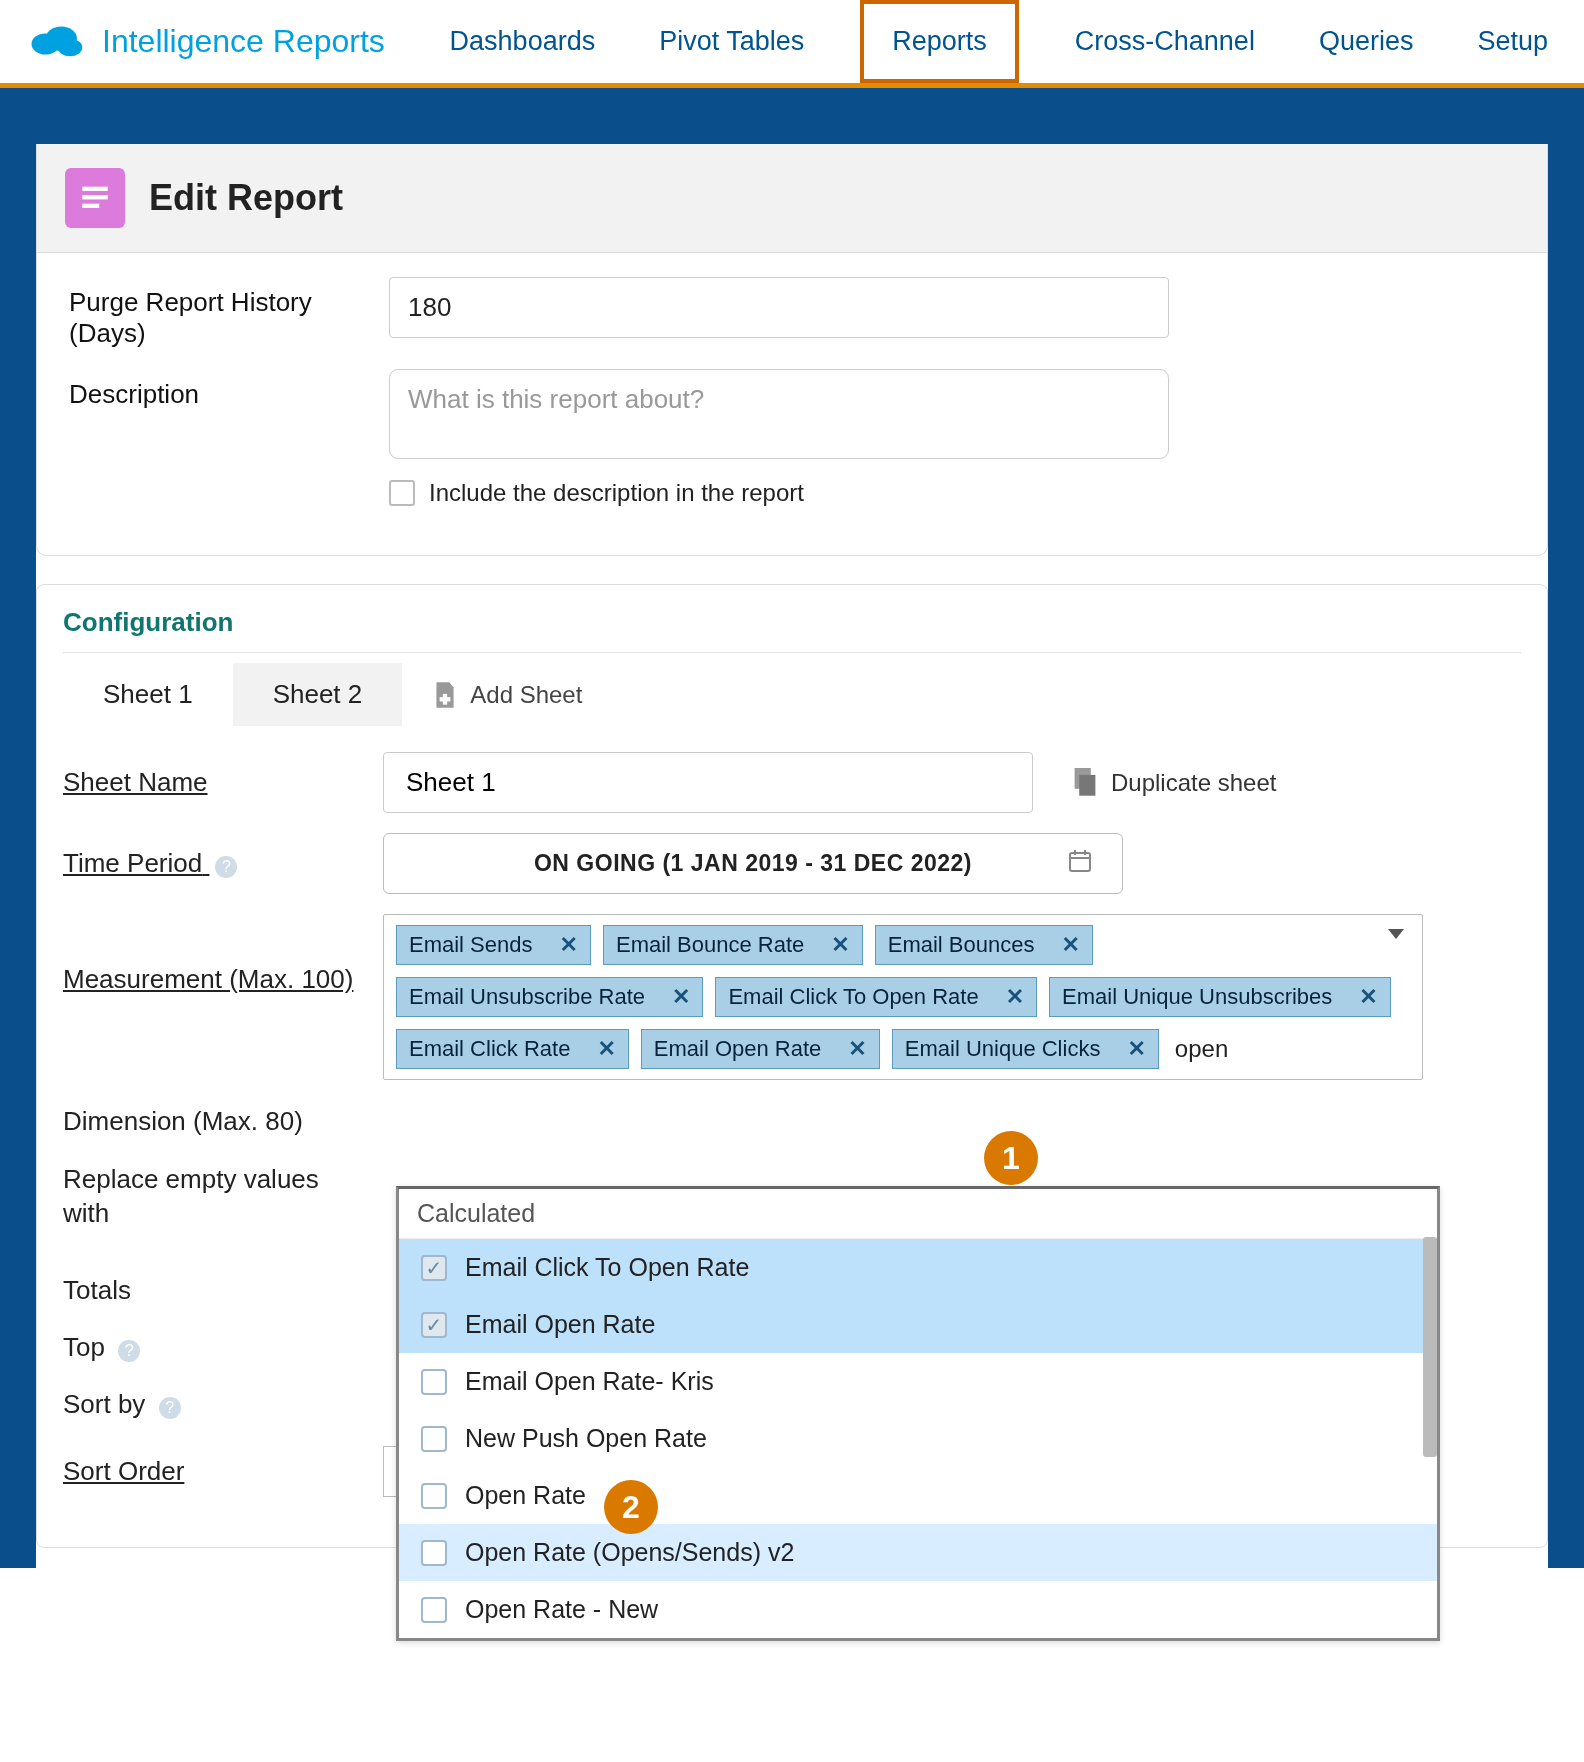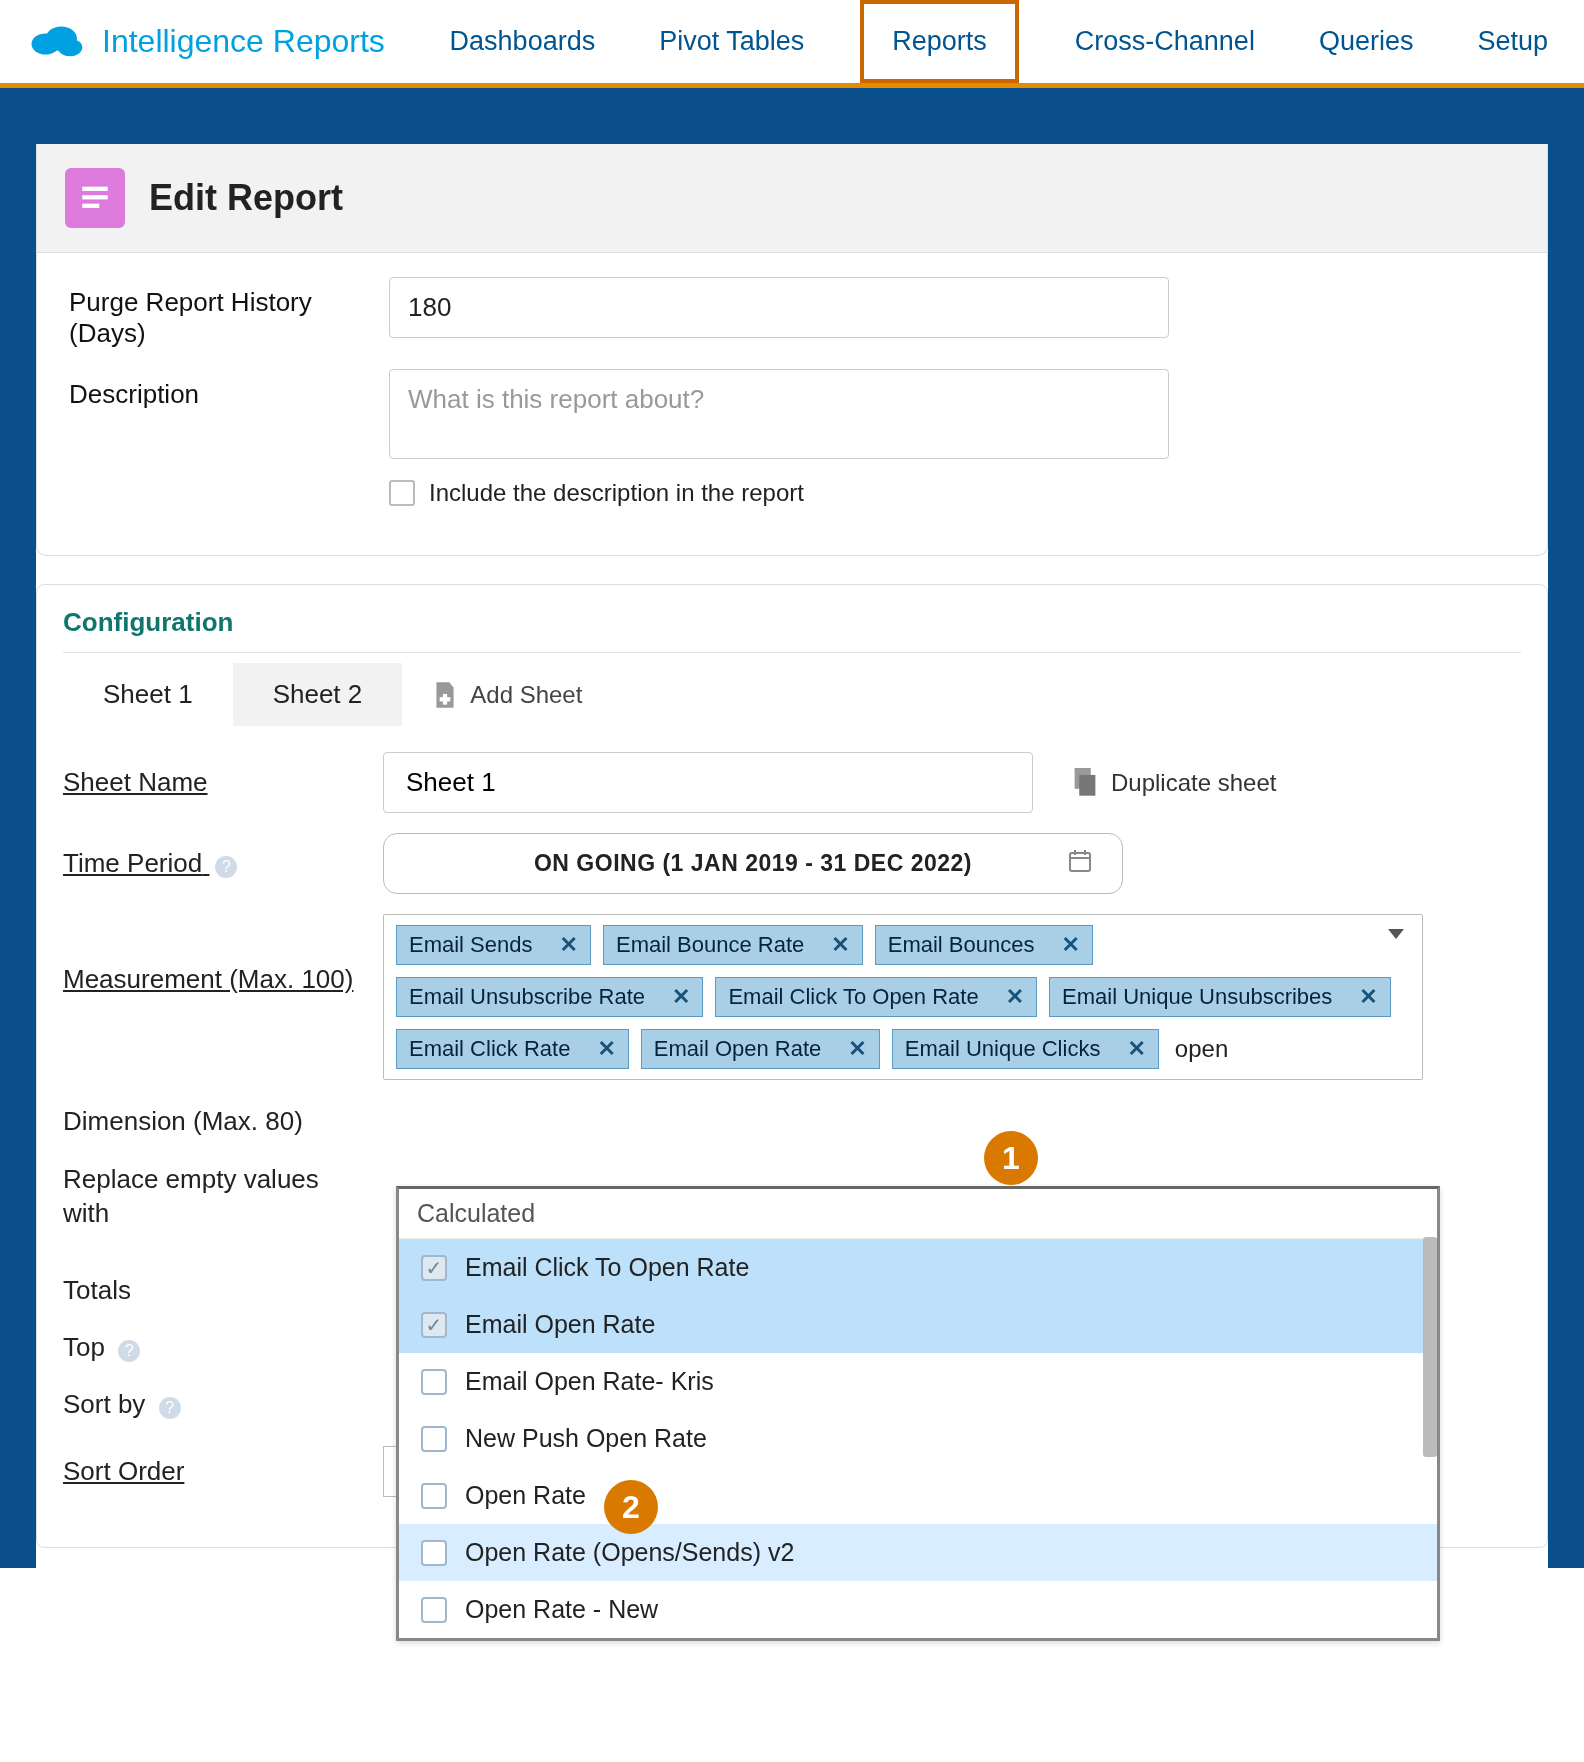--- a/index.html
+++ b/index.html
@@ -114,21 +114,21 @@
   }
   .text-input, .textarea {
     border:1px solid #ccc;
     border-radius:4px;
     padding: 14px 18px;
     font-size:26px;
     width: 780px;
     color:#222;
     background:#fff;
   }
-  .textarea { height:90px; color:#999; }
+  .textarea { height:90px; color:#999;border-radius:9px; }
   .checkbox-row { display:flex; align-items:center; gap:14px; margin-left:320px; }
   .checkbox {
     width:26px;height:26px;border:2px solid #bbb;border-radius:3px;display:inline-block;
   }
 
   
   .config-card {
     margin-top: 28px;
     border:1px solid #ddd;
     border-radius:8px;
@@ -172,21 +172,21 @@
   }
 
   .dup { display:flex; align-items:center; gap:12px; margin-left:18px; color:#333; cursor:pointer; }
   .dup svg{ fill:#888; }
 
   .sheetname-input {
     border:1px solid #ccc;border-radius:4px;padding:14px 22px;width:650px;font-size:26px;
   }
 
   .timebtn {
-    border:1px solid #bbb;border-radius:14px;padding:16px 30px;
+    border:1px solid #bbb;border-radius:6px;padding:16px 30px;
     width:740px;display:flex;align-items:center;justify-content:center;
     font-weight:700;font-size:23px;letter-spacing:.5px;cursor:pointer;position:relative;
   }
   .timebtn .cal-icon{ position:absolute; right:30px; }
 
   
   .measure-box {
     width:1040px;
     border:1px solid #bbb;
     border-radius:2px;

